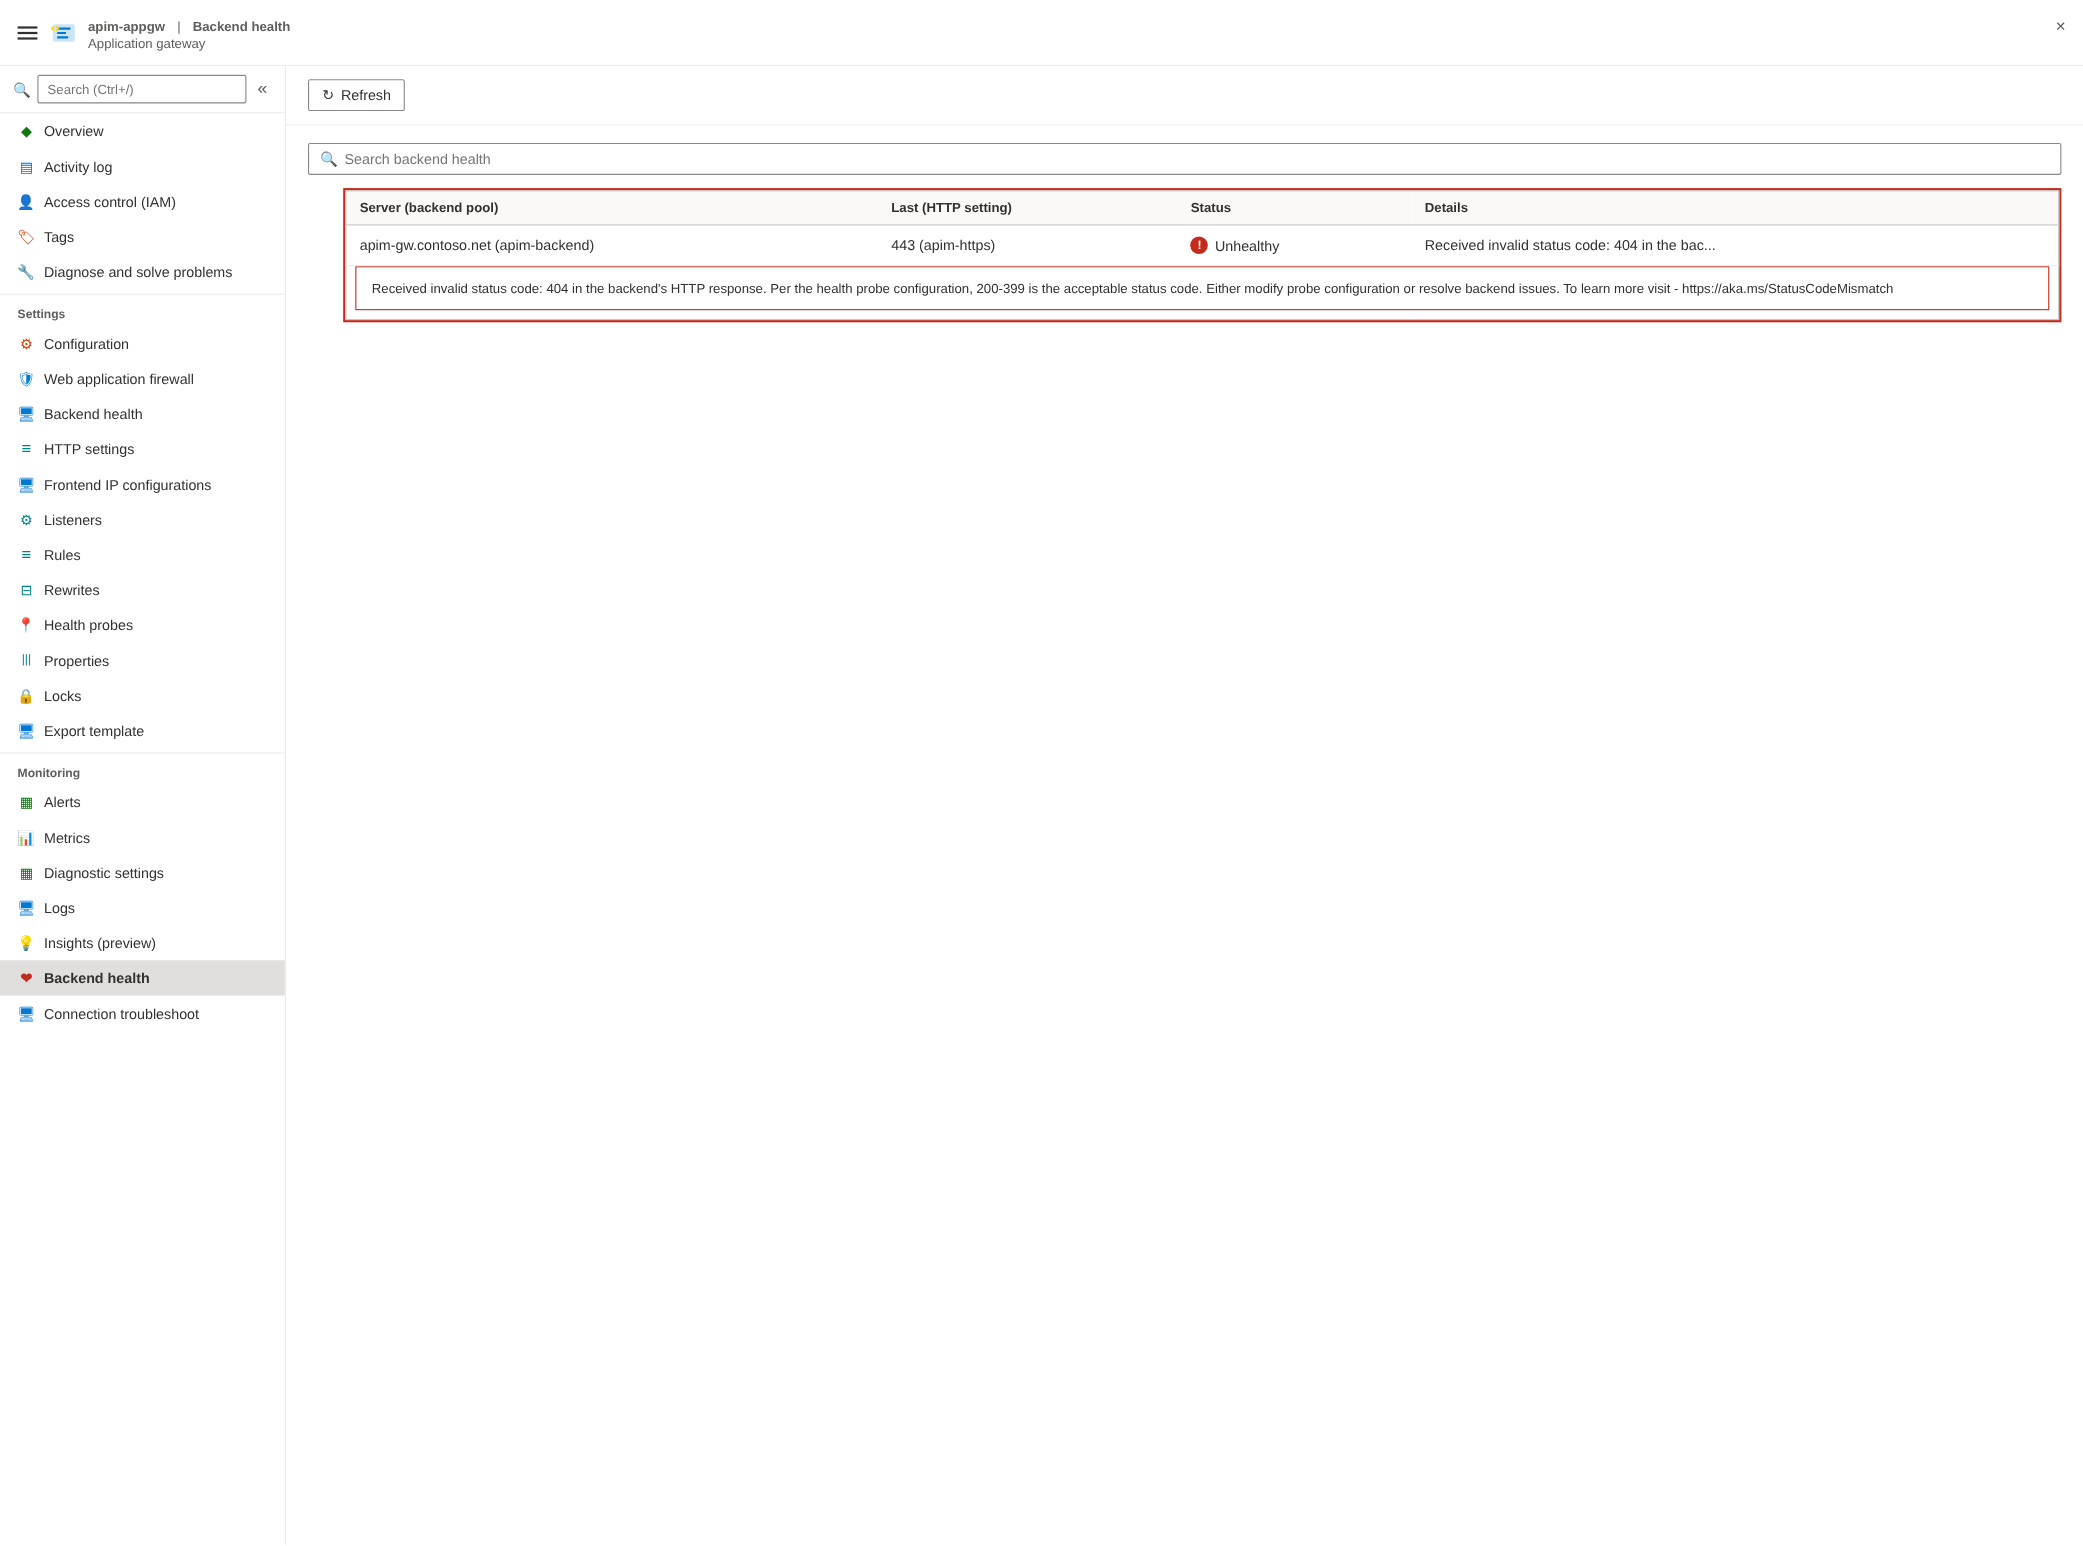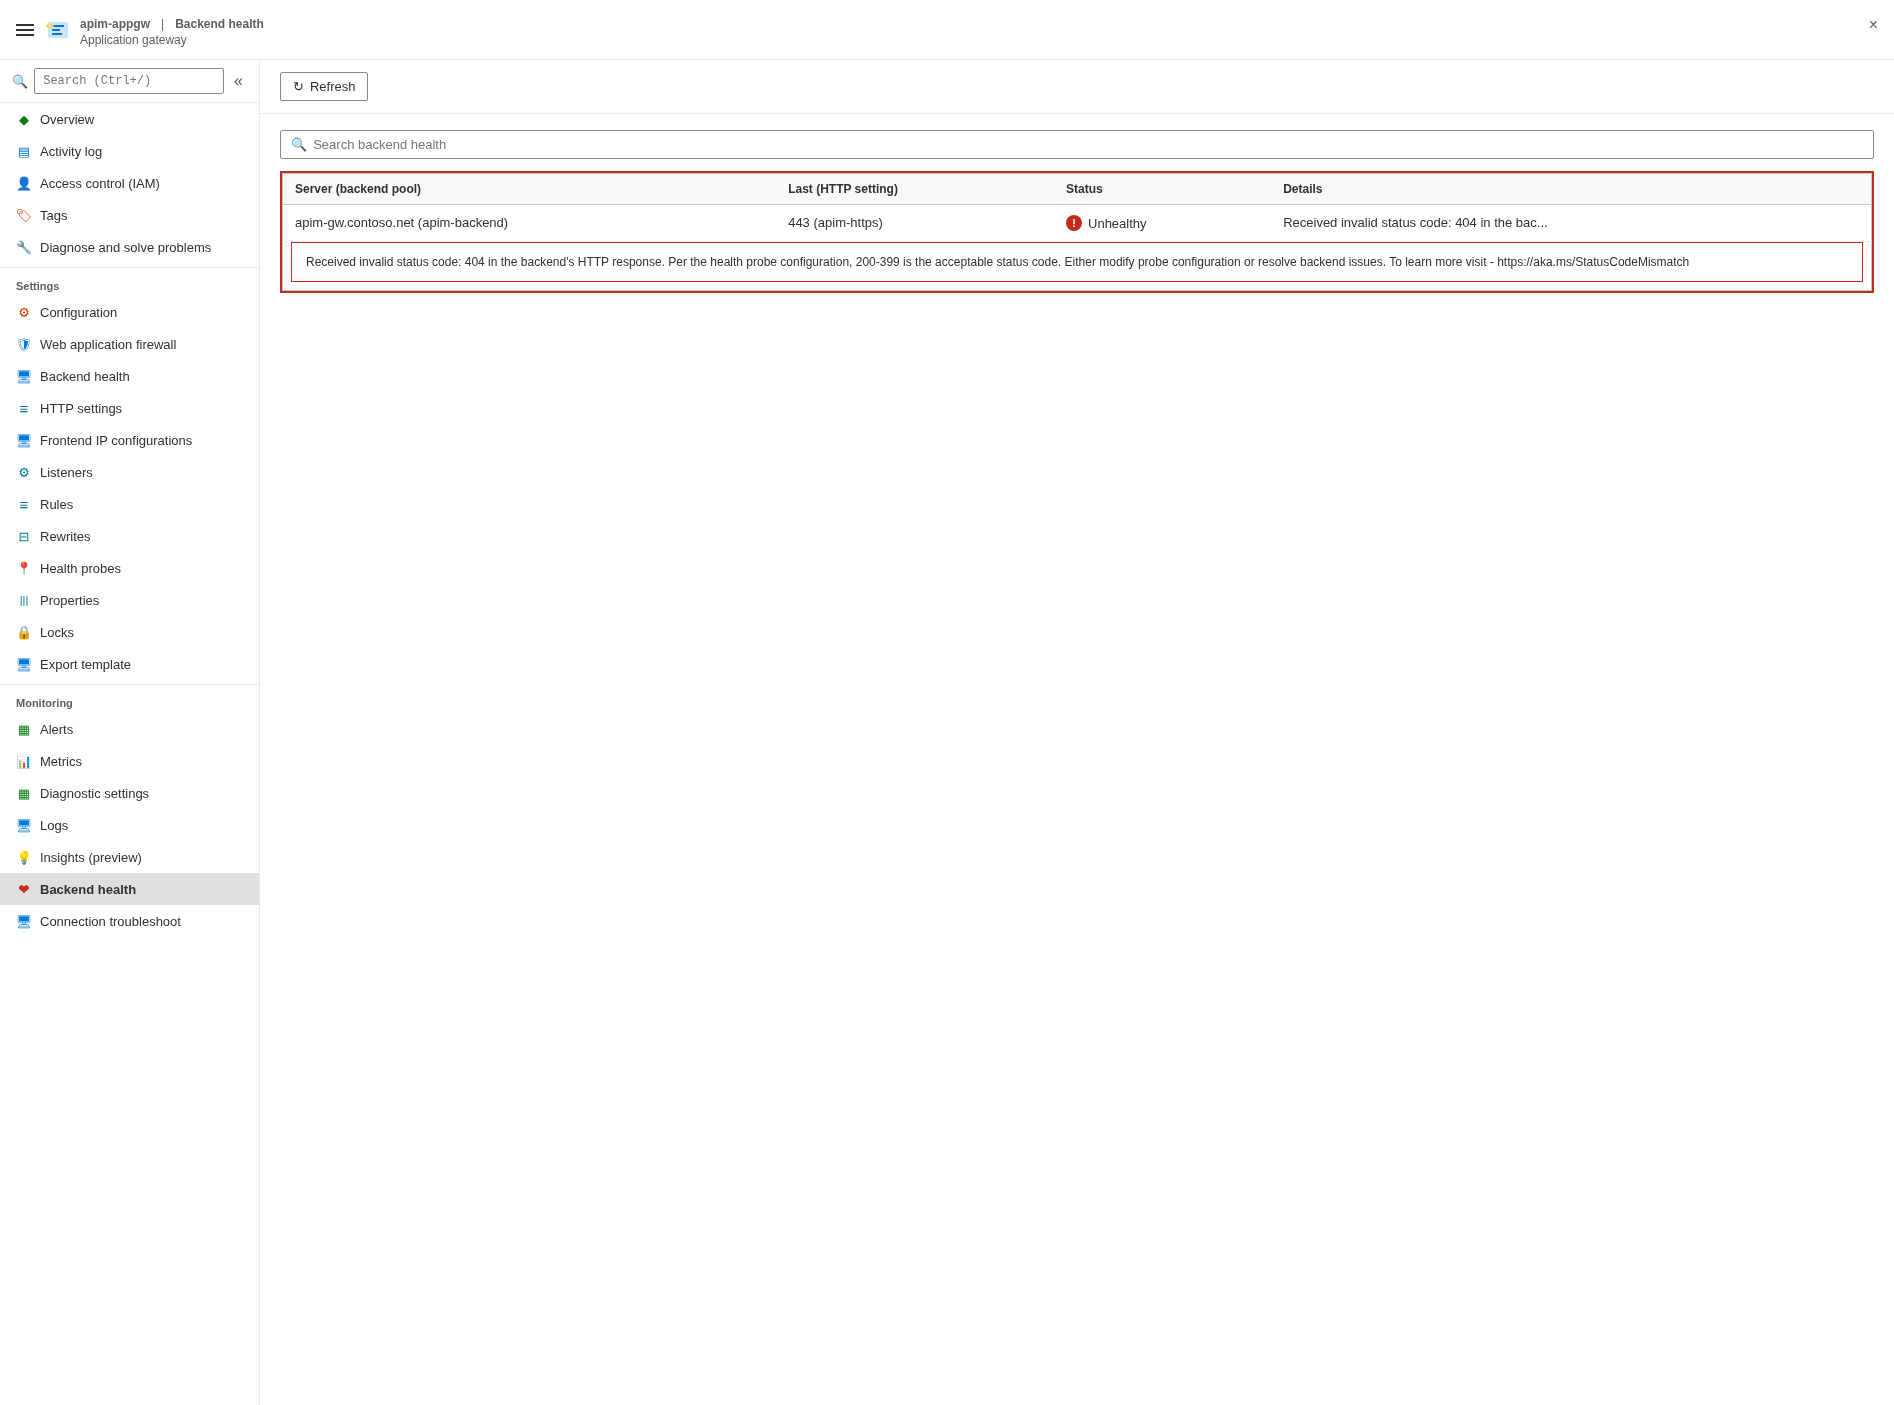--- a/index.html
+++ b/index.html
@@ -14,21 +14,21 @@
     .close-btn { position: absolute; right: 16px; top: 16px; background: none; border: none; cursor: pointer; font-size: 16px; color: #605e5c; }
     .hamburger { margin-right: 12px; cursor: pointer; display: flex; flex-direction: column; gap: 3px; }
     .hamburger span { display: block; width: 18px; height: 2px; background: #323130; }
 
     
     .layout { display: flex; flex: 1; overflow: hidden; }
 
     
     .sidebar { width: 260px; min-width: 260px; border-right: 1px solid #edebe9; overflow-y: auto; background: #fff; }
     .sidebar-search { padding: 8px 12px; border-bottom: 1px solid #edebe9; display: flex; align-items: center; gap: 6px; }
-    .sidebar-search input { border: 1px solid #8a8886; border-radius: 2px; padding: 5px 8px; font-size: 12px; width: 100%; color: #323130; outline: none; font-family: Liberation Mono, monospace; }
+    .sidebar-search input { border: 1px solid #8a8886; border-radius: 2px; padding: 5px 8px; font-size: 12px; width: 100%; color: #323130; outline: none; }
     .collapse-btn { background: none; border: none; cursor: pointer; font-size: 16px; color: #605e5c; padding: 4px; }
 
     .sidebar-item { display: flex; align-items: center; padding: 8px 16px; cursor: pointer; gap: 8px; font-size: 13px; color: #323130; }
     .sidebar-item.active { background: #e1dfdd; font-weight: 600; }
     .sidebar-item .item-icon { width: 16px; height: 16px; display: flex; align-items: center; justify-content: center; flex-shrink: 0; }
 
     .section-label { padding: 12px 16px 4px; font-size: 11px; font-weight: 600; color: #605e5c; text-transform: none; border-top: 1px solid #edebe9; margin-top: 4px; }
 
     
     .main { flex: 1; overflow-y: auto; display: flex; flex-direction: column; }
@@ -47,21 +47,21 @@
     .health-table td { padding: 10px 12px; font-size: 13px; border-bottom: 1px solid #edebe9; vertical-align: top; }
 
     .unhealthy-row { background: #fff; }
     .unhealthy-detail-row td { padding: 0; border: none; }
 
     .status-unhealthy { display: flex; align-items: center; gap: 6px; color: #323130; }
     .status-icon { width: 16px; height: 16px; border-radius: 50%; background: #c42b1c; color: white; display: flex; align-items: center; justify-content: center; font-size: 11px; font-weight: bold; flex-shrink: 0; }
 
     .detail-box { border: 1px solid #c42b1c; padding: 10px 14px; font-size: 12px; color: #323130; background: #fff; margin: 0 8px 8px 8px; line-height: 1.5; }
 
-    .table-wrapper { border: 2px solid #c42b1c; }
+    .table-wrapper { border: 2px solid #c42b1c; margin-left: 32px; }
 
     
     .icon-green { color: #107c10; }
     .icon-blue { color: #0078d4; }
     .icon-orange { color: #d83b01; }
     .icon-teal { color: #038387; }
     .icon-purple { color: #5c2e91; }
     .icon-red { color: #c42b1c; }
     .icon-gray { color: #8a8886; }
   </style>

